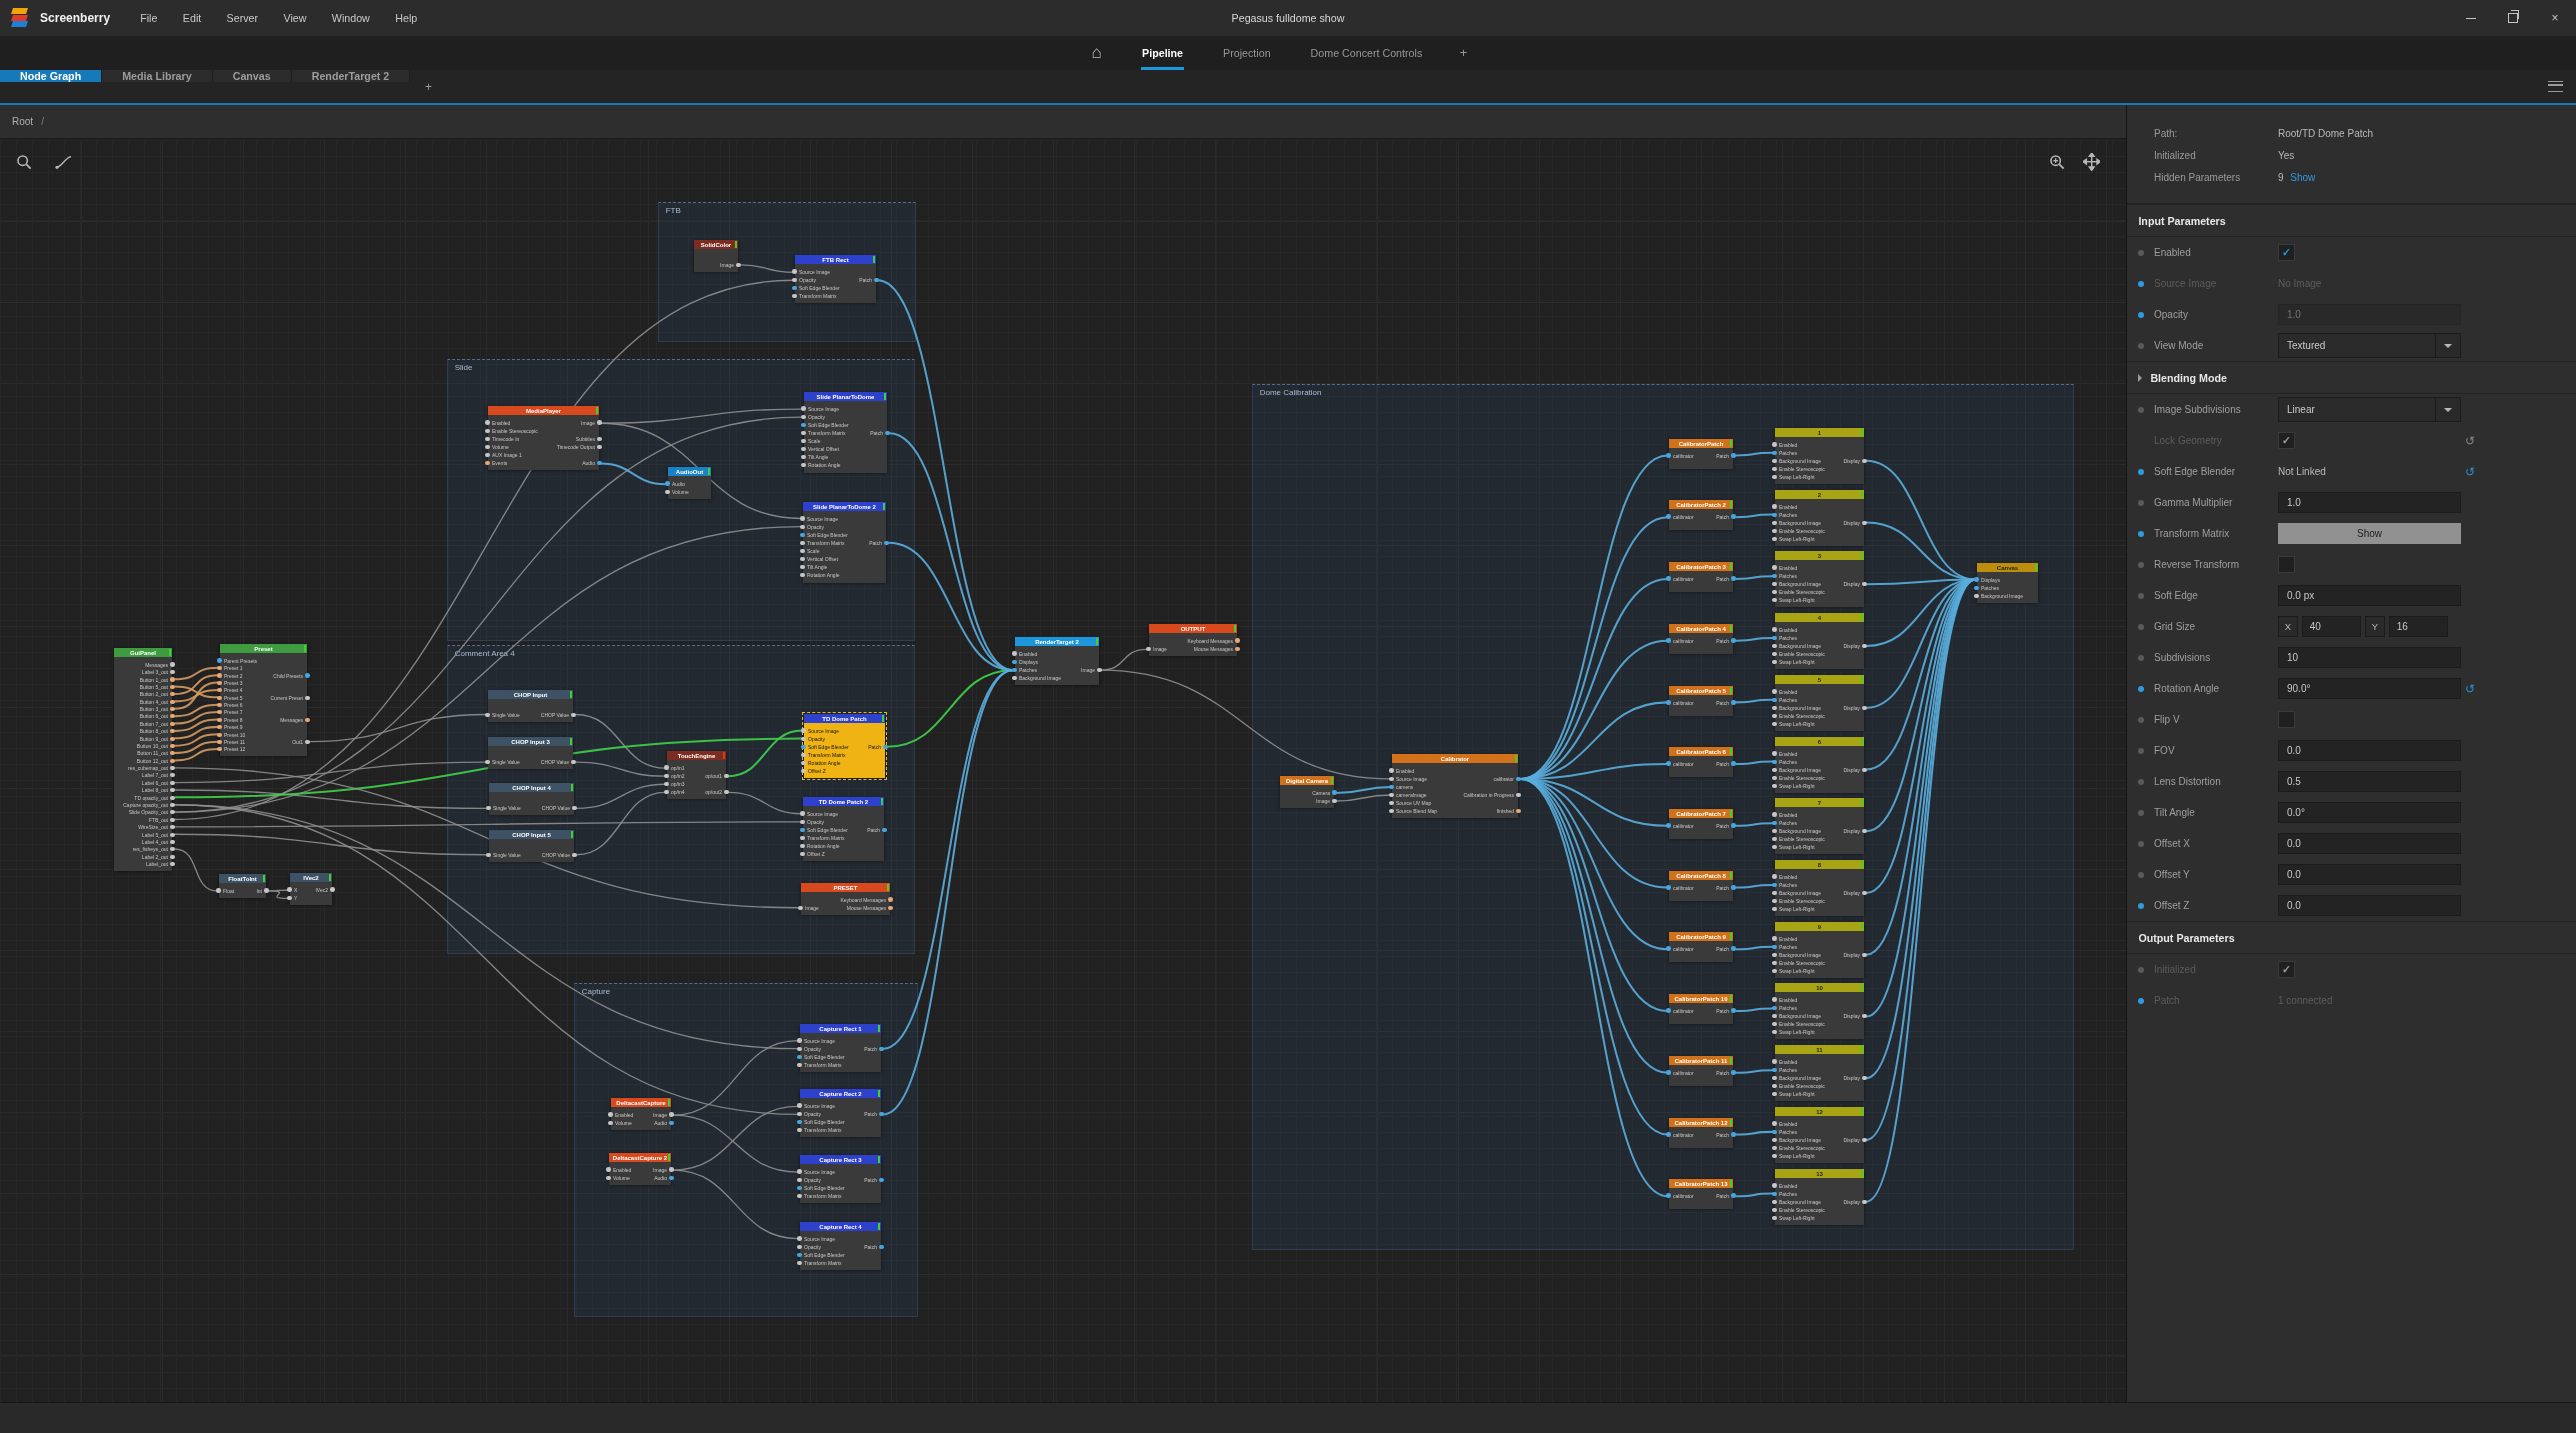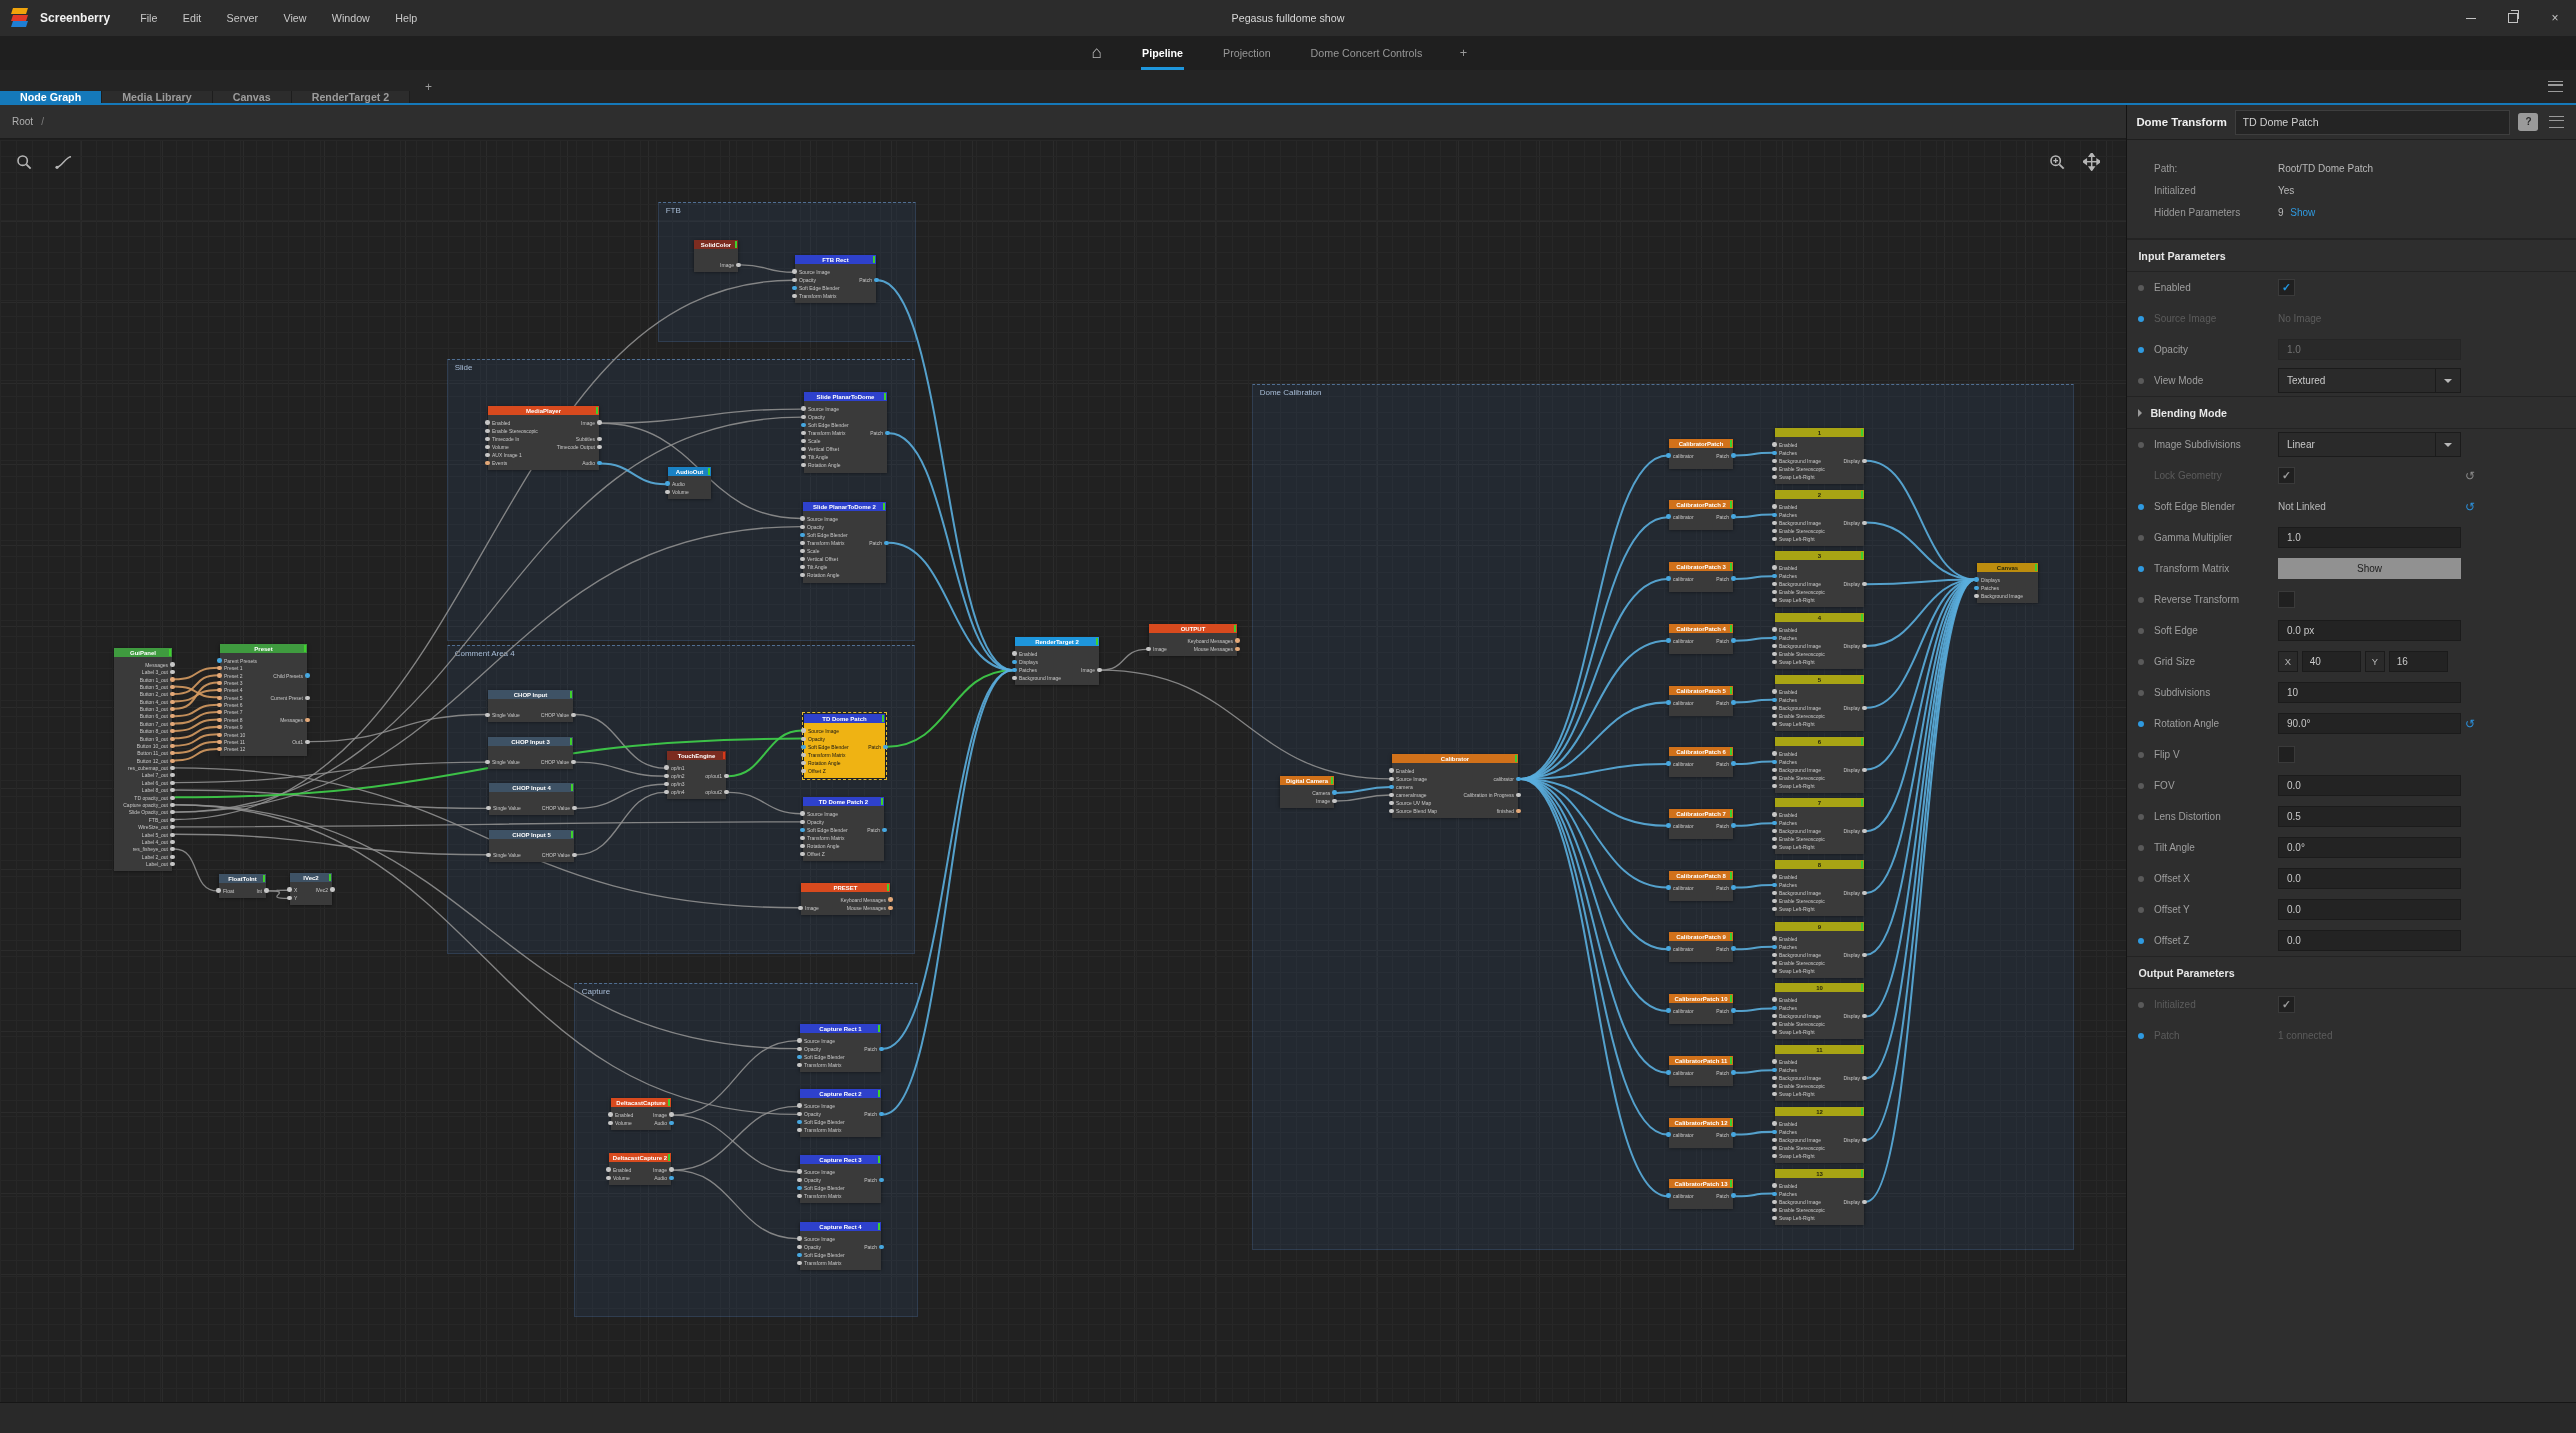--- a/index.html
+++ b/index.html
@@ -153,21 +153,21 @@
   <span class="home-icon">⌂</span>
   <div id="tabs" style="display:flex;height:100%">
       <div class="tab active">Pipeline</div>
       <div class="tab">Projection</div>
       <div class="tab">Dome Concert Controls</div>
     </div>
   <div class="tab-add">+</div>
 </div>
 
 <div class="subtabbar">
-  <div id="subtabs" style="display:flex;align-items:flex-end">
+  <div id="subtabs" style="display:flex;align-items:flex-start">
       <div class="subtab active">Node Graph</div>
       <div class="subtab">Media Library</div>
       <div class="subtab">Canvas</div>
       <div class="subtab">RenderTarget 2</div>
     </div>
   <div class="subtab-add">+</div>
   <div class="bar-spacer"></div>
   <div class="hamburger"></div>
 </div>
 
@@ -1559,26 +1559,20 @@
         <span>Swap Left-Right</span>
       </div>
       <div class="port out" style="top: 29px;">
         <span class="pdot" style="background: rgb(198, 198, 198);"></span>
         <span>Display</span>
       </div>
     </div>
   </div>
 
 <div class="panel">
-  <div class="panel-header">
-    <div class="panel-title">Dome Transform</div>
-    <input class="panel-name-input" value="TD Dome Patch" style="">
-    <div class="bubble-icon">?</div>
-    <div class="hamburger" style="margin:0 2.7px"></div>
-  </div>
   <div class="info-block" id="panel-info">
       <div class="info-row">
         <div class="info-label">Path:</div>
         <div class="info-value">Root/TD Dome Patch</div>
       </div>
       <div class="info-row">
         <div class="info-label">Initialized</div>
         <div class="info-value">Yes</div>
       </div>
       <div class="info-row">

